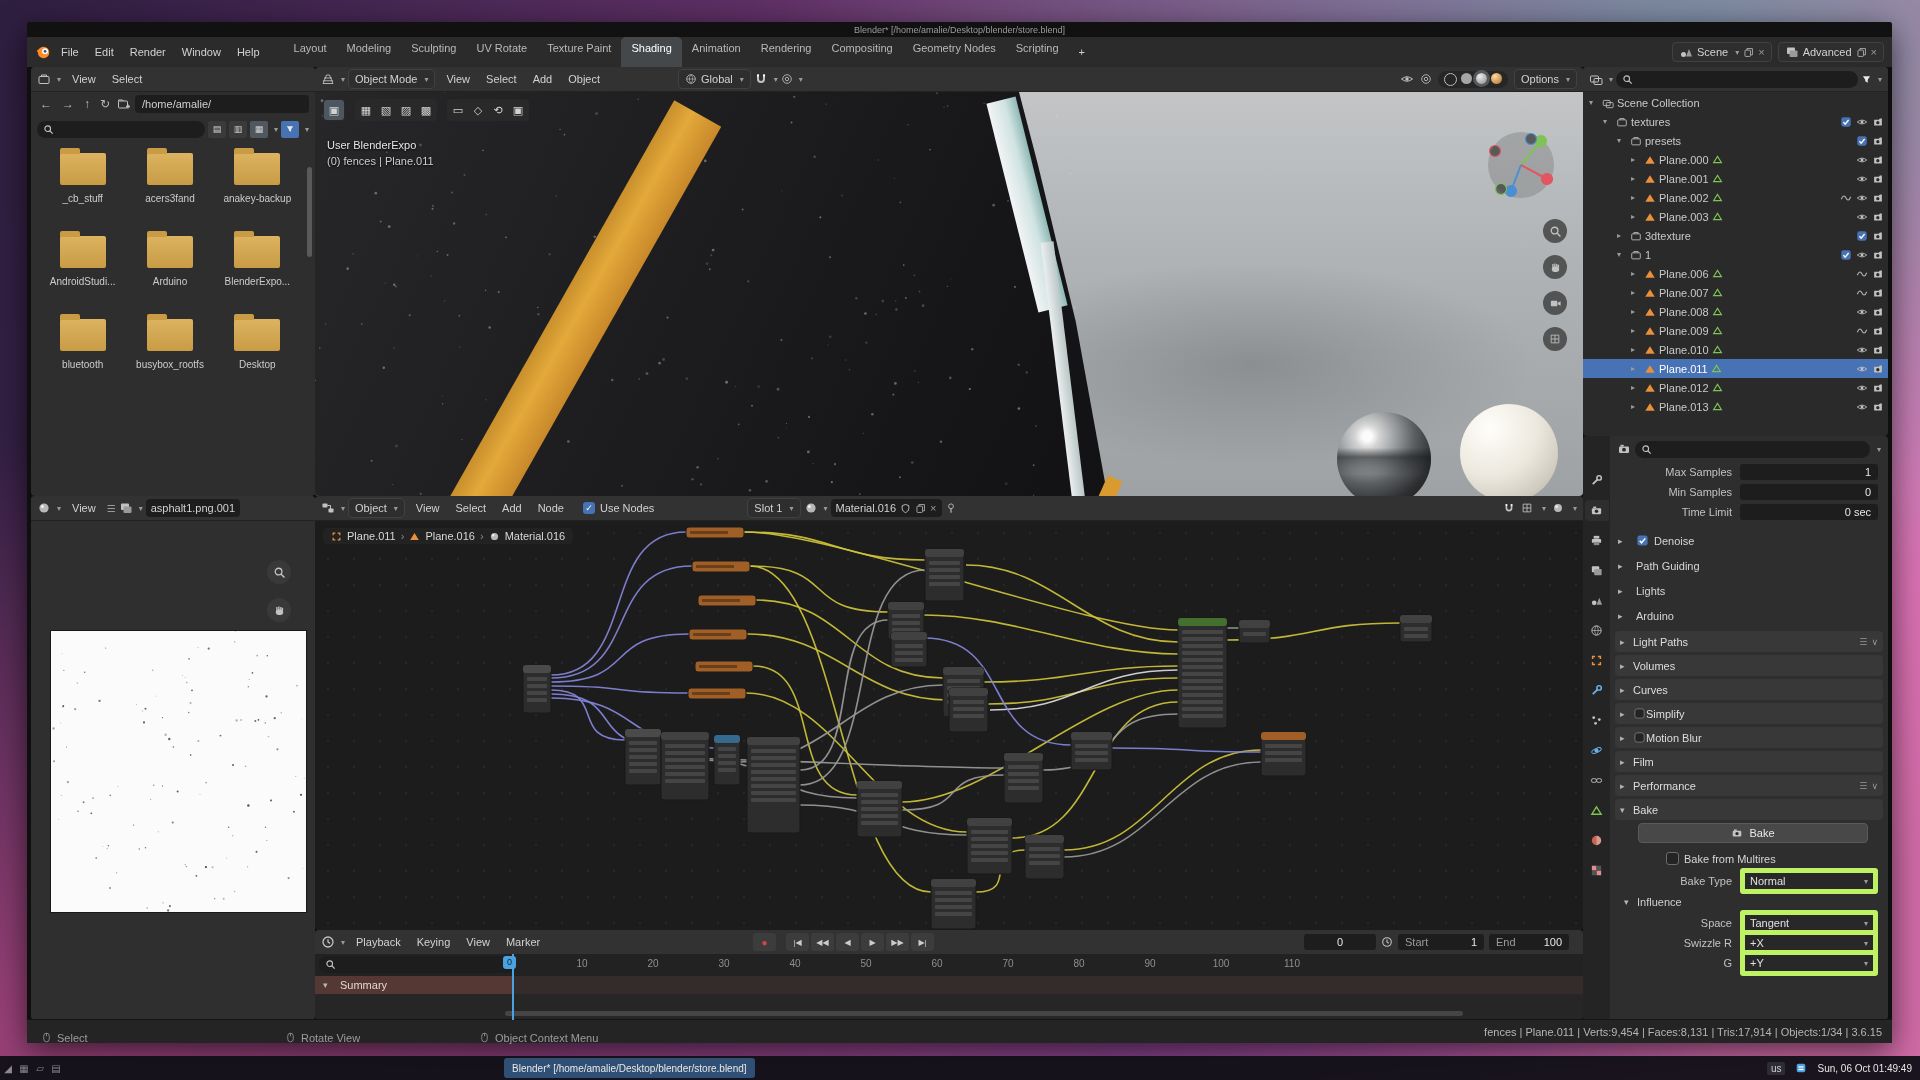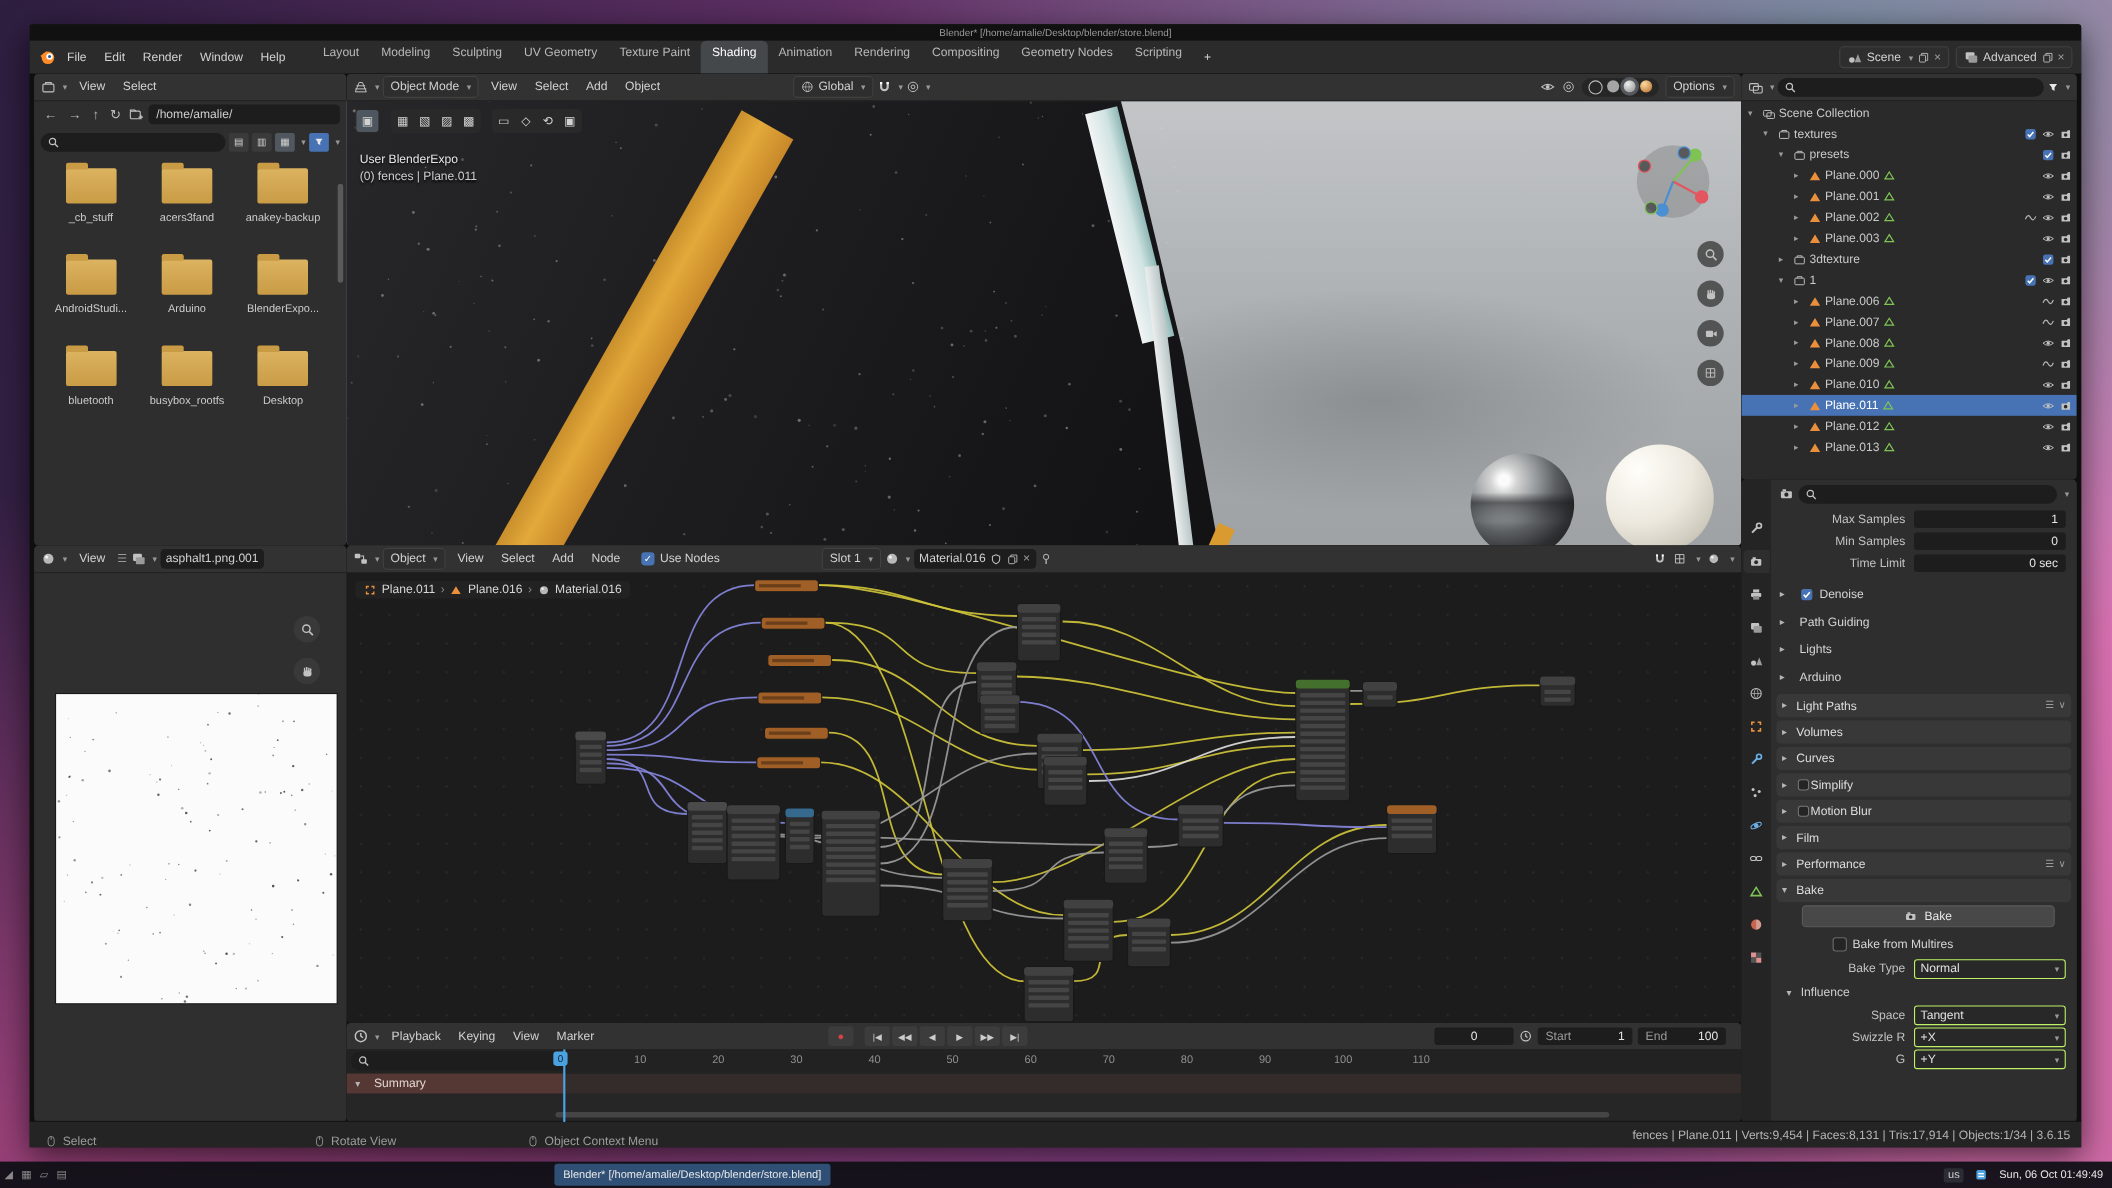--- a/index.html
+++ b/index.html
@@ -91,21 +91,21 @@
   #pr{left:1556px;top:369px;width:305px;height:584px;background:#2e2e2e}
   .pr-tabs{position:absolute;left:0;top:0;bottom:0;width:27px;background:#242424;display:flex;
       flex-direction:column;align-items:center;padding-top:34px;gap:9px}
   .ptab{width:24px;height:21px;display:flex;align-items:center;justify-content:center;border-radius:4px 0 0 4px}
   .ptab.active{background:#2e2e2e}
   .pr-body{position:absolute;left:27px;right:0;top:0;bottom:0;overflow:hidden}
   .pr-search{height:26px;display:flex;align-items:center;gap:4px;padding:0 7px}
   .prow{display:flex;align-items:center;height:20px;padding:0 10px 0 0}
   .plabel{flex:0 0 122px;text-align:right;padding-right:8px;color:#c2c2c2;white-space:nowrap}
   .pfield{flex:1;background:#1d1d1d;border-radius:3px;height:16px;line-height:16px;text-align:right;padding:0 7px;color:#e6e6e6}
-  .pdrop{flex:1;background:#282828;border:1px solid #bef264;border-radius:3px;height:16px;display:flex;align-items:center;justify-content:space-between;padding:0 5px;color:#e0e0e0}
+  .pdrop{flex:1;background:#282828;border:5px solid #bef264;border-radius:3px;height:16px;display:flex;align-items:center;justify-content:space-between;padding:0 5px;color:#e0e0e0}
   .ptoggle{display:flex;align-items:center;height:25px;padding-left:8px;gap:5px;color:#d5d5d5}
   .psection{height:21px;margin:3px 5px;background:#383838;border-radius:4px;display:flex;align-items:center;padding:0 5px;color:#dedede}
   .psection .rgt{margin-left:auto;display:flex;gap:4px;color:#9a9a9a}
   .bake-btn{margin:3px 10px 3px 28px;height:20px;background:#484848;border:1px solid #5a5a5a;border-radius:4px;
       color:#e8e8e8;display:flex;align-items:center;justify-content:center;gap:6px;font-size:11px;font-family:inherit}
   .psub{display:flex;align-items:center;height:22px;padding-left:14px;color:#cfcfcf}
   
   #sh{left:288px;top:429px;width:1268px;height:434px;background:#1c1c1c}
   .sh-canvas{position:absolute;left:0;right:0;top:24px;bottom:0;background:#1c1c1c;
       background-image:radial-gradient(#282828 1px, transparent 1.3px);background-size:26px 26px}
@@ -167,21 +167,21 @@
           <span class="menu">File</span>
           <span class="menu">Edit</span>
           <span class="menu">Render</span>
           <span class="menu">Window</span>
           <span class="menu">Help</span>
         </span>
     <span class="wtabs" id="workspace-tabs">
           <span class="wtab">Layout</span>
           <span class="wtab">Modeling</span>
           <span class="wtab">Sculpting</span>
-          <span class="wtab">UV Geometry</span>
+          <span class="wtab">UV Rotate</span>
           <span class="wtab">Texture Paint</span>
           <span class="wtab active">Shading</span>
           <span class="wtab">Animation</span>
           <span class="wtab">Rendering</span>
           <span class="wtab">Compositing</span>
           <span class="wtab">Geometry Nodes</span>
           <span class="wtab">Scripting</span>
         </span>
     <span class="menu">+</span>
     <span class="topbar-right">
@@ -331,21 +331,21 @@
         <span class="dd">
               <span>Object Mode</span>
               <span class="chev">▾</span>
             </span>
         <span id="vp-menus" style="display:flex">
               <span class="menu">View</span>
               <span class="menu">Select</span>
               <span class="menu">Add</span>
               <span class="menu">Object</span>
             </span>
-        <span style="margin-left:110px" class="dd">
+        <span style="margin-left:67px" class="dd">
           <span class="ic" id="ic-globe">
                 <svg viewBox="0 0 14 14" width="12" height="12">
                   <circle cx="7" cy="7" r="5" fill="none" stroke="#c2c2c2"></circle>
                   <path d="M2 7h10M7 2c2.5 2.5 2.5 7.5 0 10M7 2c-2.5 2.5-2.5 7.5 0 10" fill="none" stroke="#c2c2c2" stroke-width=".7"></path>
                 </svg>
               </span>
           <span>Global</span>
               <span class="chev">▾</span>
             </span>
         <span class="ic" id="ic-magnet">

